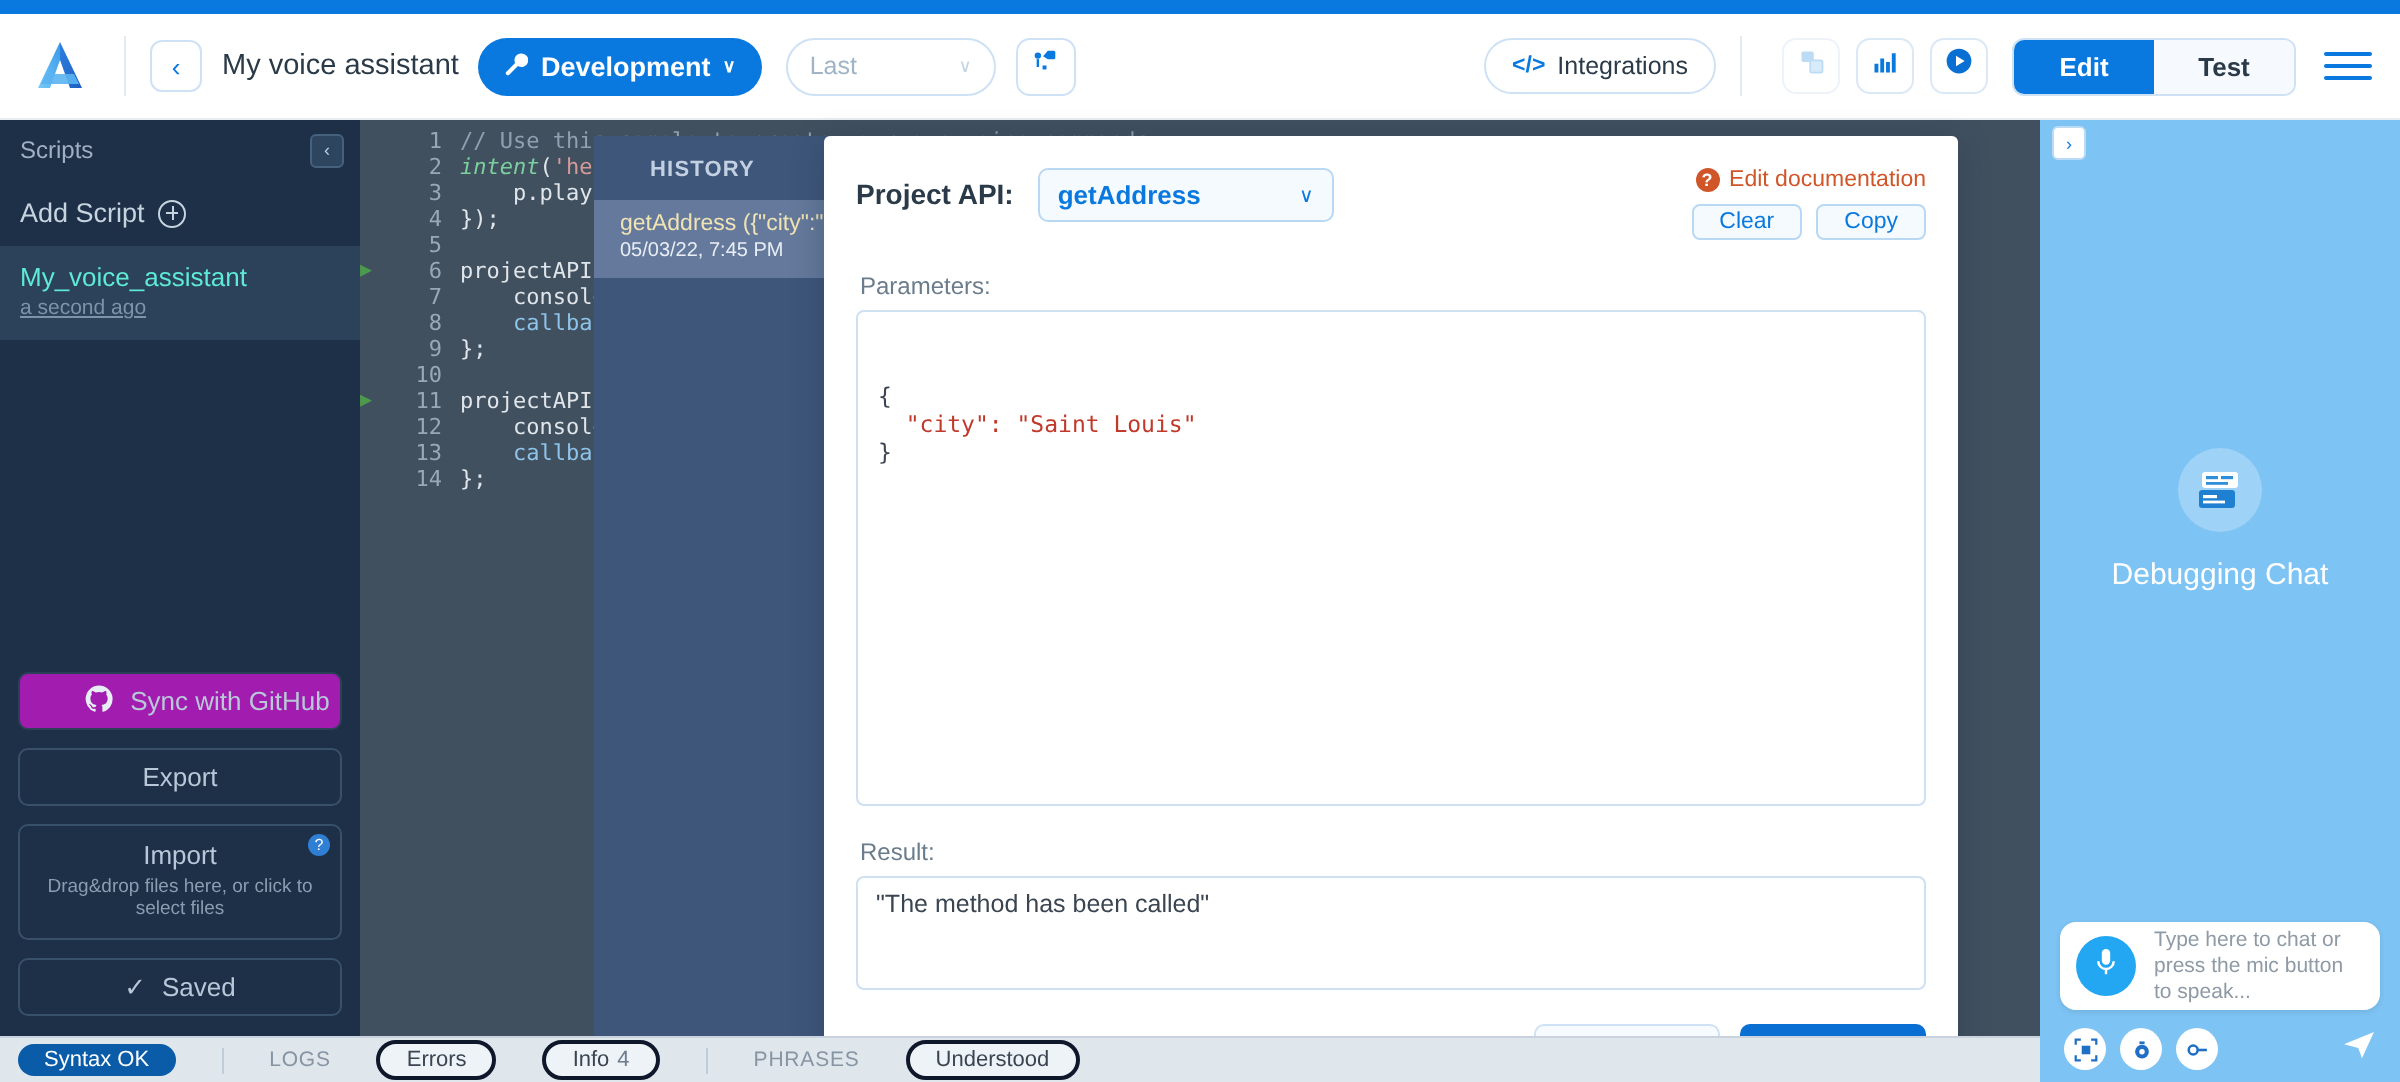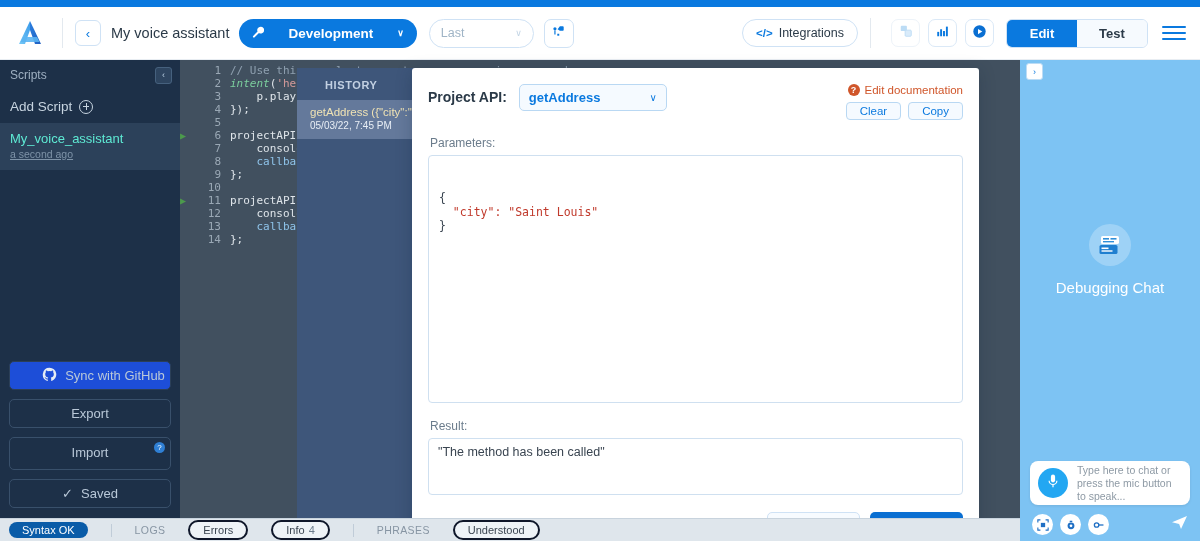--- a/index.html
+++ b/index.html
@@ -33,21 +33,21 @@
     width: 26px; height: 26px; border: 1px solid #cfe2f5; border-radius: 6px;
     background: #fff; color: #0a79df; display: flex; align-items: center; justify-content: center;
     font-size: 13px; flex: 0 0 auto; cursor: pointer;
   }
   .proj-name {
     font-size: 14.5px; color: #2b3a48; margin-left: 10px; white-space: nowrap;
   }
   .dev-pill {
     margin-left: 10px;
     background: #0a79df; color: #fff; border-radius: 16px;
-    height: 29px; padding: 0 13px; display: flex; align-items: center; gap: 24px;
+    height: 29px; padding: 0 13px; display: flex; align-items: center; gap: 6px;
     font-size: 13.5px; font-weight: bold; cursor: pointer; white-space: nowrap;
   }
   .last-sel {
     margin-left: 12px; width: 105px; height: 29px; border: 1px solid #cfe2f5;
     border-radius: 16px; background: #fff; display: flex; align-items: center;
     justify-content: space-between; padding: 0 11px; font-size: 12.5px; color: #9fb4c6;
     cursor: pointer;
   }
   .icon-btn-round {
     margin-left: 10px; width: 30px; height: 29px; border: 1px solid #cfe2f5;
@@ -112,21 +112,21 @@
   }
   .script-item .nm { font-size: 13px; color: #5eead4; }
   .script-item .ts { font-size: 10.5px; color: #7e93a8; margin-top: 2px; text-decoration: underline; }
 
   .sb-bottom { position: absolute; left: 0; bottom: 0; width: 180px; padding: 0 9px 10px 9px; }
   .sb-btn {
     height: 29px; border: 1px solid #39506b; border-radius: 5px; color: #b9c8d8;
     display: flex; align-items: center; justify-content: center; gap: 8px;
     font-size: 13px; margin-bottom: 9px; cursor: pointer;
   }
-  .sb-btn.github { background: #1d4ed8; border-color: #2b3f57; padding-left: 27px; }
+  .sb-btn.github { background: #a21caf; border-color: #2b3f57; padding-left: 27px; }
   .sb-import {
     border: 1px solid #39506b; border-radius: 5px; color: #b9c8d8; padding: 7px 6px 9px 6px;
     text-align: center; margin-bottom: 9px; position: relative; cursor: pointer;
   }
   .sb-import .t { font-size: 13px; }
   .sb-import .s { font-size: 9.5px; color: #8a9cb0; margin-top: 3px; }
   .sb-import .q {
     position: absolute; right: 5px; top: 4px; width: 11px; height: 11px; border-radius: 50%;
     background: #2f7fd4; color: #fff; font-size: 8px; line-height: 11px; text-align: center;
   }
@@ -410,20 +410,21 @@
         <span>Sync with GitHub</span>
       </div>
 
       <div class="sb-btn">
         <span>Export</span>
       </div>
 
       <div class="sb-import">
         <div class="q">?</div>
         <div class="t">Import</div>
+        <div class="s">Drag&amp;drop files here, or click to select files</div>
       </div>
 
       <div class="sb-btn saved">
         <span>✓</span>
         <span>Saved</span>
       </div>
     </div>
   </div>
 
   <div class="editor">

